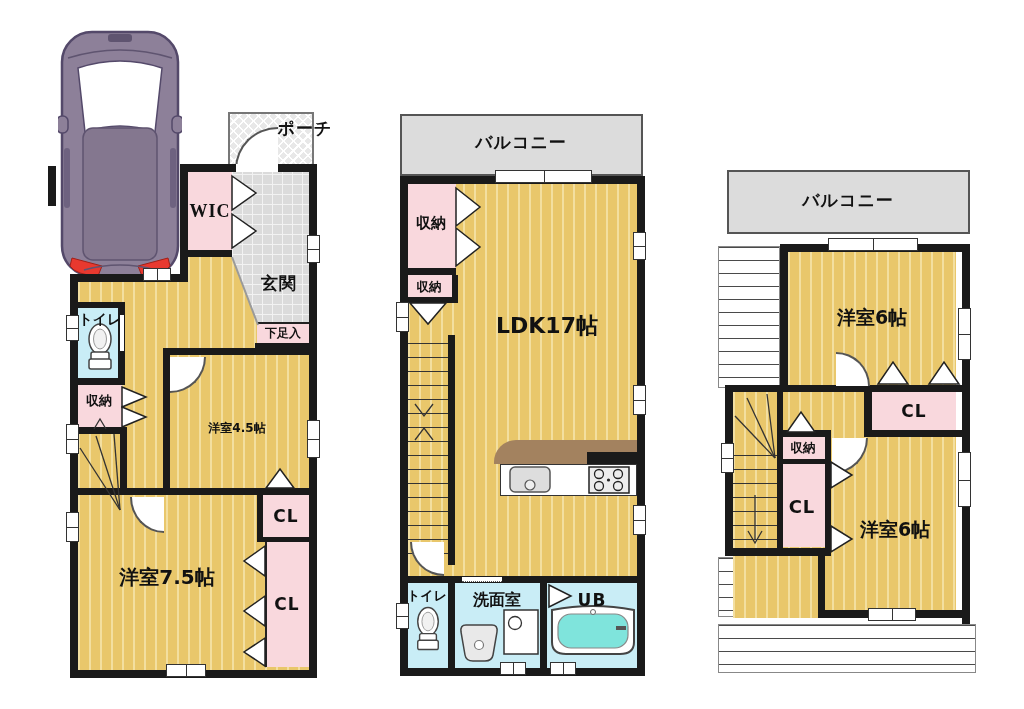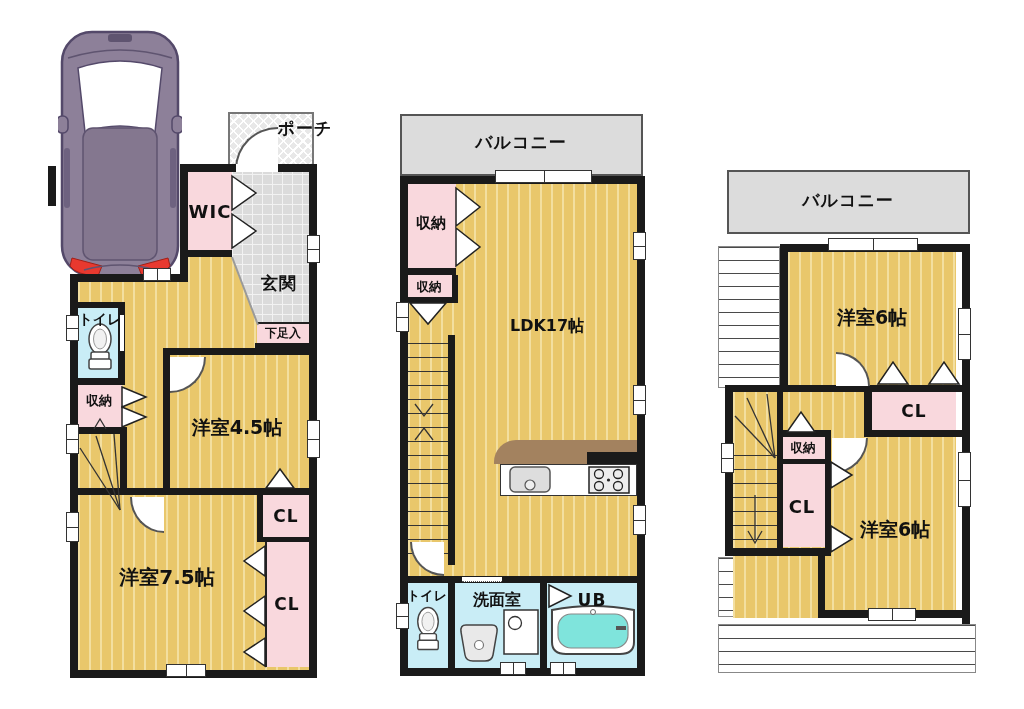--- a/index.html
+++ b/index.html
@@ -105,26 +105,26 @@
   <div class="win h" style="left:166px;top:664px;width:40px;height:13px;"></div>
 
   <svg class="abs" style="left:85px;top:322px;" width="30" height="50" viewBox="0 0 30 50">
     <ellipse cx="15" cy="17" rx="11" ry="15" fill="#fff" stroke="#444" stroke-width="1.5"></ellipse>
     <ellipse cx="15" cy="17" rx="6.5" ry="10" fill="#f1f1f1" stroke="#999" stroke-width="1"></ellipse>
     <rect x="6" y="30" width="18" height="8" rx="2" fill="#fff" stroke="#444" stroke-width="1.5"></rect>
     <rect x="4" y="37" width="22" height="10" rx="2" fill="#fff" stroke="#444" stroke-width="1.5"></rect>
   </svg>
 
   <div class="label" style="left:273px;top:128px;font-size:17px;margin-left:32px;">ポーチ</div>
-  <div class="label" style="left:210px;top:211px;font-size:18px;">WIC</div>
+  <div class="label" style="left:210px;top:211px;font-size:18px;font-family:Liberation Serif, serif;">WIC</div>
   <div class="label" style="left:279px;top:283px;font-size:17px;">玄関</div>
   <div class="label" style="left:283px;top:333px;font-size:12px;letter-spacing:0;">下足入</div>
   <div class="label" style="left:100px;top:320px;font-size:14px;letter-spacing:0;">トイレ</div>
   <div class="label" style="left:99px;top:401px;font-size:13px;letter-spacing:0;">収納</div>
-  <div class="label" style="left:237px;top:428px;font-size:19px;letter-spacing:0;">洋室4.5帖</div>
+  <div class="label" style="left:237px;top:428px;font-size:12px;letter-spacing:0;">洋室4.5帖</div>
   <div class="label" style="left:286px;top:516px;font-size:17px;">CL</div>
   <div class="label" style="left:167px;top:577px;font-size:20px;letter-spacing:0;">洋室7.5帖</div>
   <div class="label" style="left:287px;top:604px;font-size:17px;">CL</div>
 
   <div class="abs balcony" style="left:400px;top:114px;width:243px;height:62px;"></div>
   <div class="abs yellow" style="left:408px;top:184px;width:229px;height:484px;"></div>
   <div class="abs pink" style="left:408px;top:184px;width:48px;height:84px;"></div>
   <div class="abs pink" style="left:408px;top:275px;width:44px;height:24px;"></div>
 
   <div class="abs treads" style="left:408px;top:343px;width:40px;height:217px;"></div>
@@ -190,21 +190,21 @@
   <svg class="abs" style="left:550px;top:596px;" width="86" height="64" viewBox="0 0 86 64">
     <path d="M2,14 Q43,6 84,14 L84,46 Q84,58 70,58 L16,58 Q2,58 2,46 Z" fill="#fff" stroke="#444" stroke-width="2"></path>
     <rect x="8" y="18" width="70" height="34" rx="13" fill="#7fe4dc" stroke="#888" stroke-width="1.2"></rect>
     <circle cx="43" cy="16" r="2.5" fill="#fff" stroke="#666" stroke-width="1"></circle>
     <rect x="66" y="30" width="10" height="4" fill="#555"></rect>
   </svg>
 
   <div class="label" style="left:521px;top:142px;font-size:17px;">バルコニー</div>
   <div class="label" style="left:431px;top:223px;font-size:15px;letter-spacing:0;">収納</div>
   <div class="label" style="left:429px;top:287px;font-size:12.5px;letter-spacing:0;">収納</div>
-  <div class="label" style="left:547px;top:326px;font-size:16px;letter-spacing:0;">LDK17帖</div>
+  <div class="label" style="left:547px;top:326px;font-size:22px;letter-spacing:0;">LDK17帖</div>
   <div class="label" style="left:427px;top:596px;font-size:13px;letter-spacing:0;">トイレ</div>
   <div class="label" style="left:497px;top:600px;font-size:16px;letter-spacing:0;">洗面室</div>
   <div class="label" style="left:592px;top:600px;font-size:17px;">UB</div>
 
   <div class="abs balcony" style="left:727px;top:170px;width:243px;height:64px;"></div>
   <div class="abs eave" style="left:718px;top:246px;width:62px;height:142px;"></div>
   <div class="abs eave" style="left:718px;top:557px;width:100px;height:60px;"></div>
   <div class="abs eave" style="left:718px;top:624px;width:258px;height:49px;"></div>
 
   <div class="abs yellow" style="left:788px;top:252px;width:168px;height:133px;"></div>

